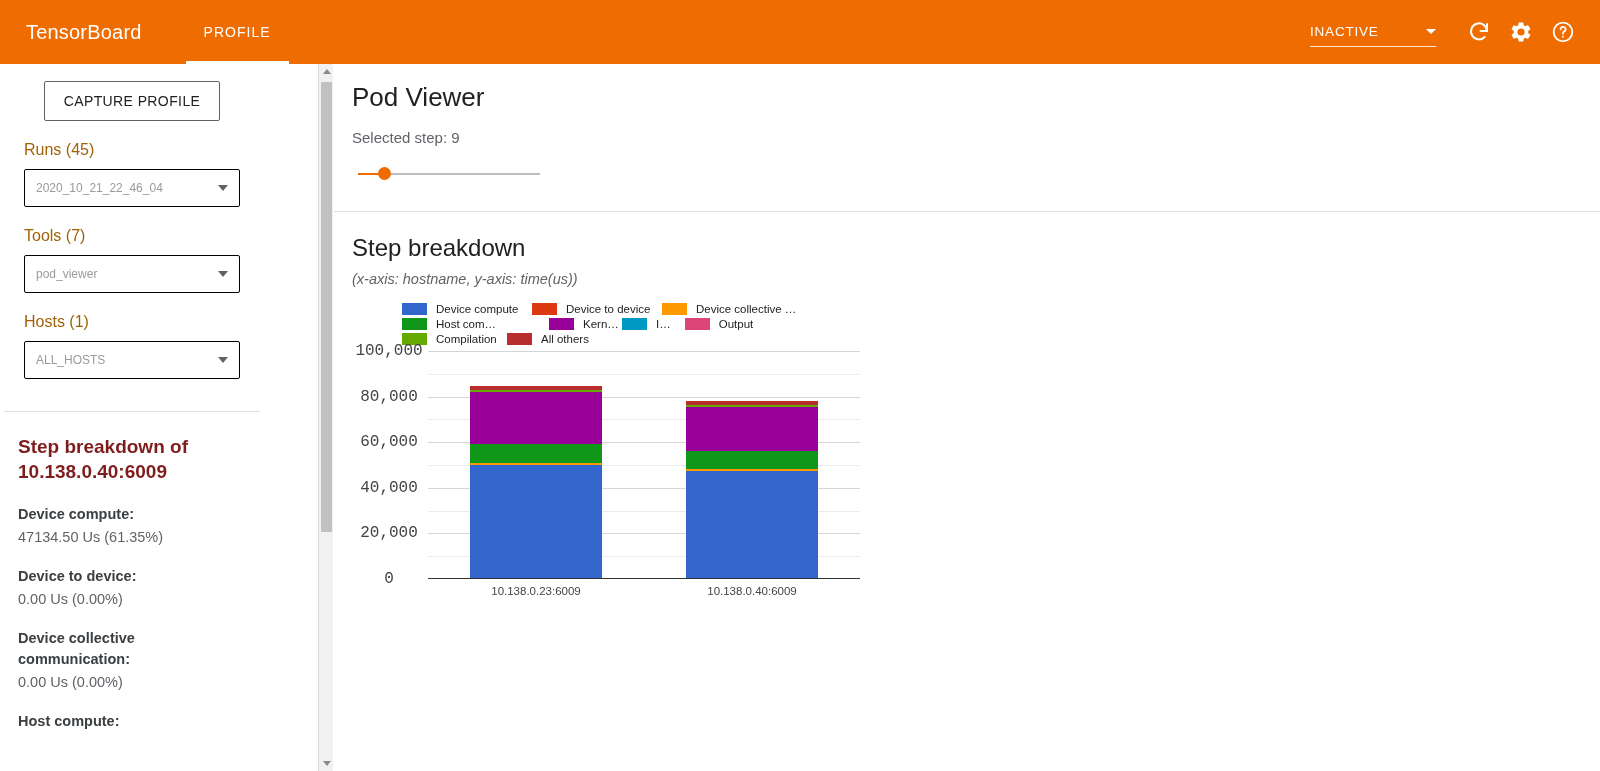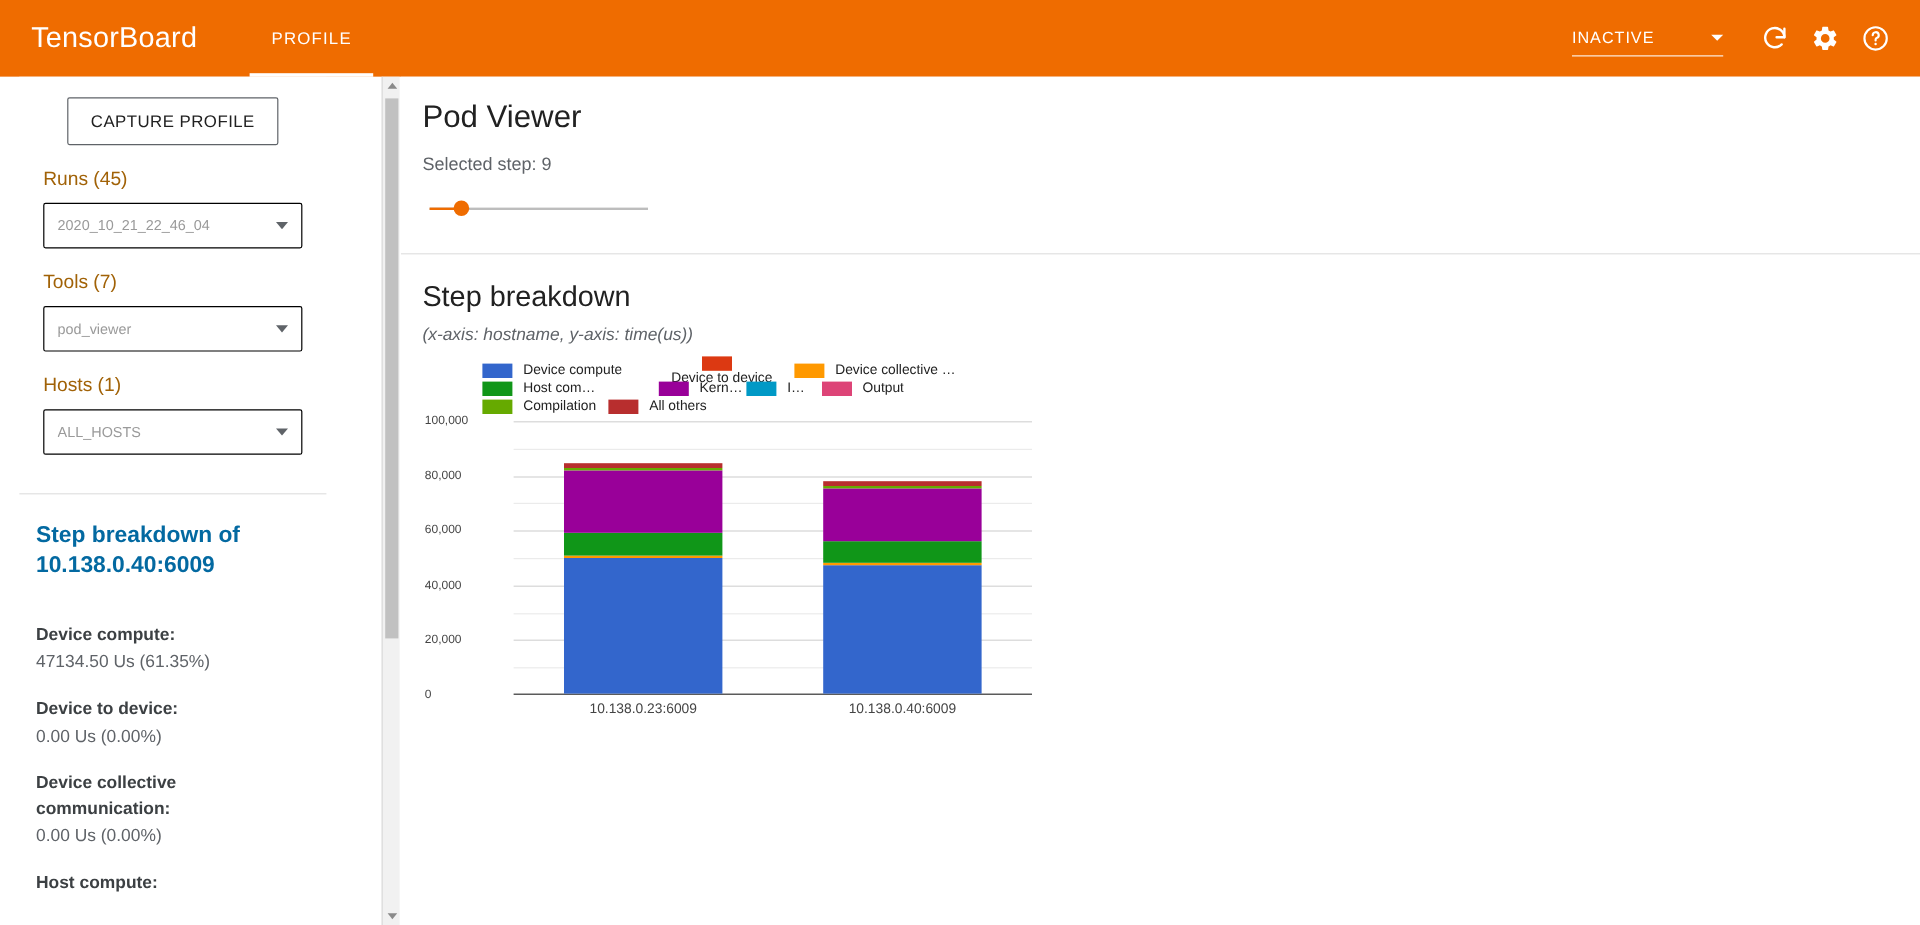--- a/index.html
+++ b/index.html
@@ -14,21 +14,21 @@
 
   
   .appbar {
     position: absolute; top: 0; left: 0;
     width: 1600px; height: 64px;
     background: #ef6c00;
     display: flex; align-items: center;
     color: #fff;
   }
   .brand {
-    font-size: 24px; font-weight: 500;
+    font-size: 20px; font-weight: 500;
     margin-left: 26px; letter-spacing: .2px;
     white-space: nowrap;
   }
   .tabs { display: flex; align-items: stretch; height: 64px; margin-left: 44px; }
   .tab {
     display: flex; align-items: center; justify-content: center;
     padding: 0 18px; height: 64px;
     font-size: 14px; letter-spacing: 1px; font-weight: 500;
     color: #fff; position: relative; cursor: pointer;
   }
@@ -62,21 +62,21 @@
 
   
   .body-area {
     position: absolute; top: 64px; left: 0;
     width: 1600px; height: 707px;
     background: #fff;
   }
 
   
   .sidebar {
-    position: absolute; top: 0; left: 16px;
+    position: absolute; top: 0; left: 4px;
     width: 256px; height: 707px;
     background: #fff;
     overflow: hidden;
   }
   .capture-wrap { padding-top: 17px; display: flex; justify-content: center; }
   .capture-btn {
     border: 1px solid #5f6368; background: #fff;
     color: #212121; font-size: 14px; letter-spacing: .4px;
     padding: 11px 19px; border-radius: 2px;
     font-family: "Liberation Sans", sans-serif; cursor: pointer;
@@ -101,22 +101,22 @@
     border-right: 5px solid transparent;
     border-top: 6px solid #5f6368;
   }
   .sb-divider {
     margin-top: 32px; height: 1px; background: #e0e0e0; width: 318px;
   }
   .detail {
     padding: 22px 14px 0 14px;
   }
   .detail-title {
-    font-size: 19px; font-weight: 700; color: #0369a1;
-    line-height: 25px; margin-bottom: 35px;
+    font-size: 19px; font-weight: 700; color: #7f1d1d;
+    line-height: 25px; margin-bottom: 20px;
   }
   .detail-row { margin-bottom: 18px; }
   .detail-key { font-size: 14.5px; font-weight: 700; color: #3c4043; line-height: 21px; }
   .detail-val { font-size: 14.5px; color: #5f6368; line-height: 21px; margin-top: 2px; }
 
   
   .vscroll {
     position: absolute; top: 0; width: 15px;
     background: #f1f1f1; border-left: 1px solid #dadada;
   }
@@ -202,23 +202,24 @@
 
   .plot {
     position: absolute; left: 58px; top: 50px;
     width: 432px; height: 228px;
   }
   .gridline { position: absolute; left: 0; width: 432px; height: 1px; background: #ebebeb; }
   .gridline.major { background: #d5d5d5; }
   .axis-x { position: absolute; left: 0; bottom: 0; width: 432px; height: 1px; background: #333; }
   .ylabel {
     position: absolute; right: 436px; width: 70px;
-    text-align: left; font-size: 10px; color: #444;
+    text-align: center; font-size: 16px; color: #444;
     transform: translateY(-50%);
     white-space: nowrap;
+    font-family: Liberation Mono, monospace;
   }
   .bar { position: absolute; bottom: 1px; }
   .seg { position: absolute; left: 0; width: 100%; }
   .xlabel {
     position: absolute; top: 234px;
     font-size: 11.5px; color: #444; text-align: center;
     white-space: nowrap; transform: translateX(-50%);
   }
 </style>
 </head>
@@ -341,21 +342,21 @@
       <div class="card-title">Step breakdown</div>
       <div class="card-sub">(x-axis: hostname, y-axis: time(us))</div>
 
       <div class="chart">
         <div class="legend" id="legend">
             <div class="legend-row">
               <div class="legend-item" style="width: 130px;">
                 <span class="swatch" style="background: rgb(51, 102, 204);"></span>
                 <span class="legend-text">Device compute</span>
               </div>
-              <div class="legend-item" style="width: 130px; flex-direction: column;">
+              <div class="legend-item" style="width: 130px;">
                 <span class="swatch" style="background: rgb(220, 57, 18);"></span>
                 <span class="legend-text">Device to device</span>
               </div>
               <div class="legend-item" style="width: 140px;">
                 <span class="swatch" style="background: rgb(255, 153, 0);"></span>
                 <span class="legend-text">Device collective com…</span>
               </div>
             </div>
             <div class="legend-row">
               <div class="legend-item" style="width: 100px;">

